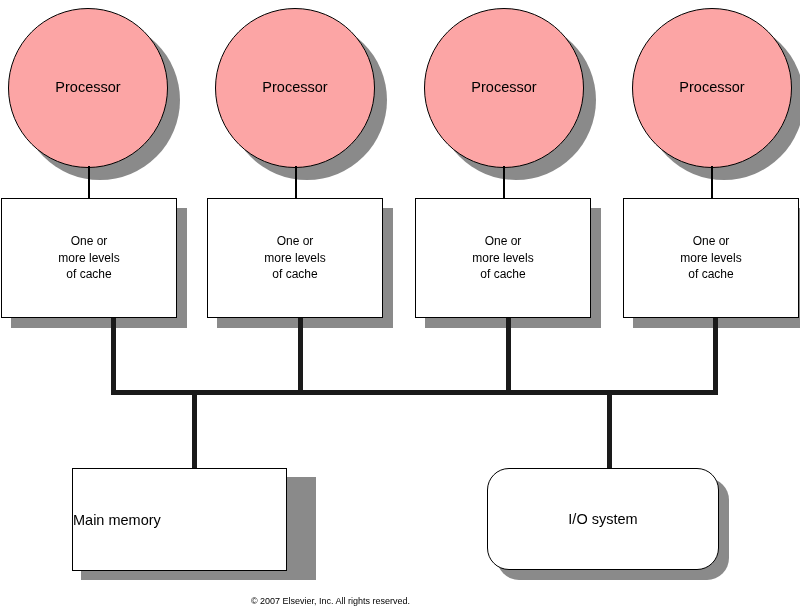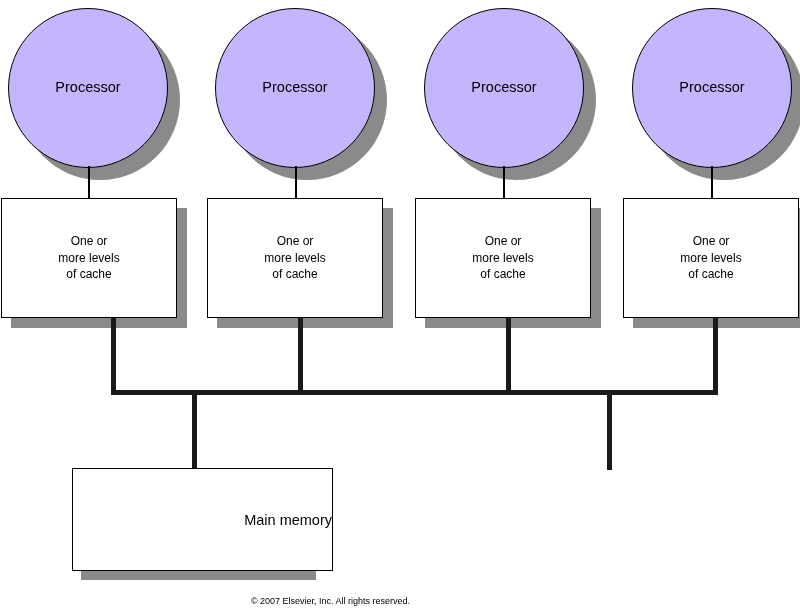--- a/index.html
+++ b/index.html
@@ -33,21 +33,21 @@
     left: 12px; top: 12px;
     width: 160px; height: 160px;
     border-radius: 50%;
     background: #8a8a8a;
   }
   .proc {
     position: absolute;
     left: 0; top: 0;
     width: 160px; height: 160px;
     border-radius: 50%;
-    background: #c4b5fd;
+    background: #fca5a5;
     border: 1.5px solid #000000;
     display: flex;
     align-items: center;
     justify-content: center;
   }
   .proc span {
     font-size: 14.5px;
     line-height: 1.2;
     text-align: center;
   }
@@ -108,26 +108,26 @@
   }
   #mem-shadow {
     position: absolute;
     left: 9px; top: 9px;
     width: 235px; height: 103px;
     background: #8a8a8a;
   }
   #mem {
     position: absolute;
     left: 0; top: 0;
-    width: 261px; height: 103px;
-    background: #ffffff;
-    border: 1.5px solid #000000;
-    display: flex;
-    align-items: center;
-    justify-content: flex-end;
+    width: 215px; height: 103px;
+    background: #ffffff;
+    border: 1.5px solid #000000;
+    display: flex;
+    align-items: center;
+    justify-content: flex-start;
   }
   #mem span { font-size: 14.5px; }
 
   
   #io-wrap {
     position: absolute;
     width: 242px;
     height: 112px;
   }
   #io-shadow {
@@ -245,16 +245,22 @@
   <div class="bus-v" style="left:192px; top:390px; height:80px;"></div>
   <div class="bus-v" style="left:607px; top:390px; height:80px;"></div>
 
   <div id="mem-wrap" style="left:72px; top:468px;">
     <div id="mem-shadow"></div>
     <div id="mem">
       <span>Main memory</span>
     </div>
   </div>
 
+  <div id="io-wrap" style="left:487px; top:468px;">
+    <div id="io-shadow"></div>
+    <div id="io">
+      <span>I/O system</span>
+    </div>
+  </div>
 
   <div id="copyright">© 2007 Elsevier, Inc. All rights reserved.</div>
 
 </div>
 
 </body></html>

